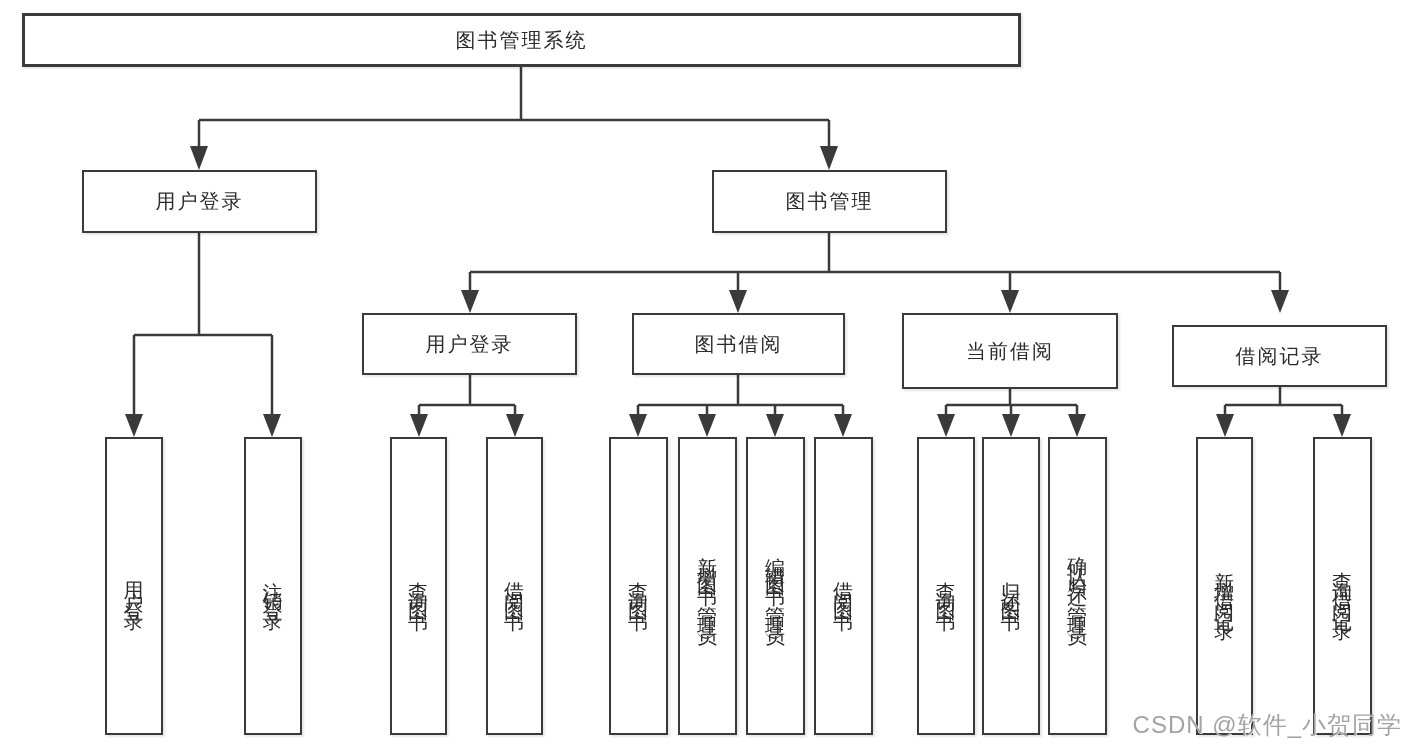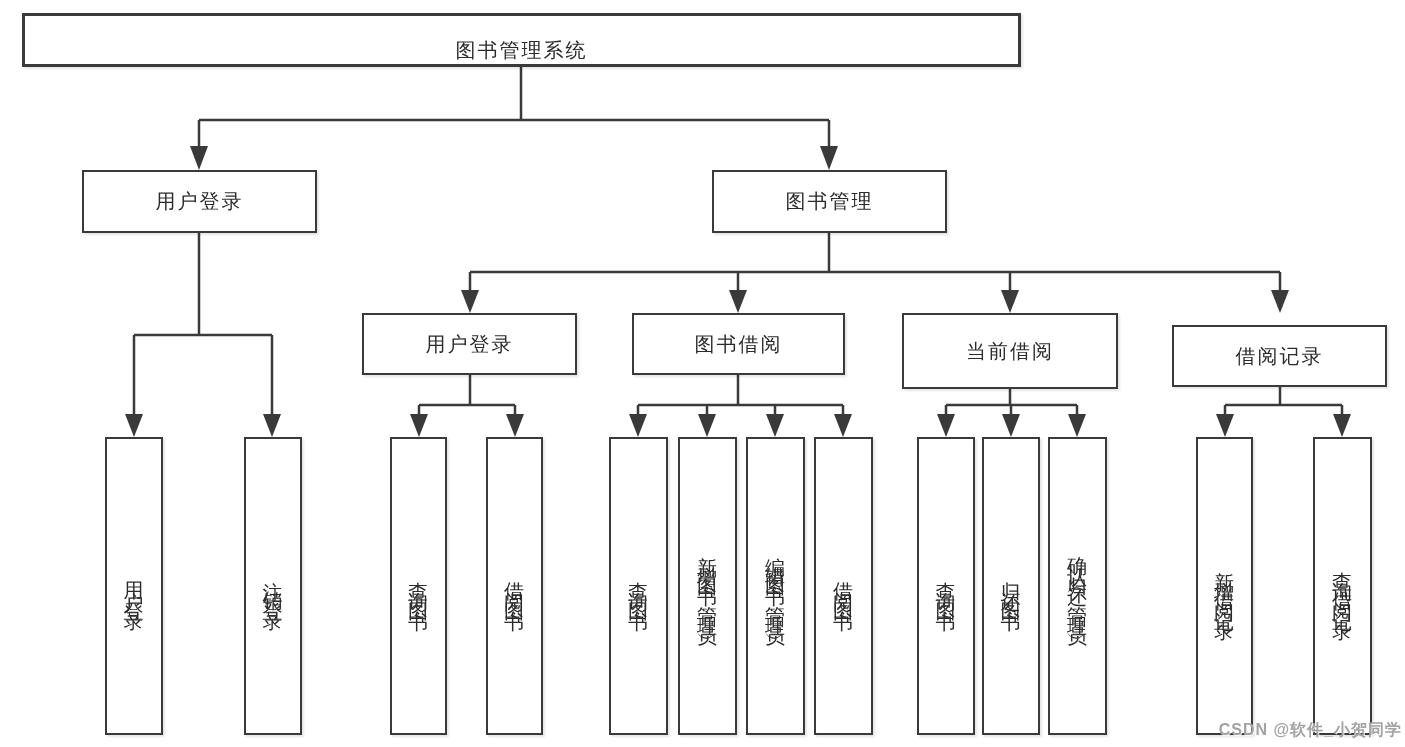--- a/index.html
+++ b/index.html
@@ -48,26 +48,25 @@
     fill:none;
   }
   #connectors polygon{
     fill:#3a3a3a;
     stroke:none;
   }
   .watermark{
     position:absolute;
     right:3px;
     bottom:6px;
-    font-size:16px;
+    font-size:24px;
     color:#a3a3a3;
     letter-spacing:1px;
     z-index:5;
     text-shadow:1px 1px 0 rgba(255,255,255,0.8);
-    font-weight:bold;
   }
 </style>
 </head>
 <body>
 
 <div id="canvas">
 
   <svg id="connectors" viewBox="0 0 1405 747" xmlns="http://www.w3.org/2000/svg">
 
     <path d="M521 67 V120 M199 120 H829 M199 120 V146 M829 120 V146"></path>
@@ -97,21 +96,21 @@
     <path d="M1010 375 V405 M946 405 H1077 M946 405 V414 M1011 405 V414 M1077 405 V414"></path>
     <polygon points="937,414 955,414 946,437"></polygon>
     <polygon points="1002,414 1020,414 1011,437"></polygon>
     <polygon points="1068,414 1086,414 1077,437"></polygon>
 
     <path d="M1280 375 V405 M1225 405 H1342 M1225 405 V414 M1342 405 V414"></path>
     <polygon points="1216,414 1234,414 1225,437"></polygon>
     <polygon points="1333,414 1351,414 1342,437"></polygon>
   </svg>
 
-  <div class="box root-box" style="left:22px;top:13px;width:999px;height:54px;align-items:flex-end;">
+  <div class="box root-box" style="left:22px;top:13px;width:999px;height:54px;">
     <span class="label">图书管理系统</span>
   </div>
 
   <div class="box" style="left:82px;top:170px;width:235px;height:63px;">
     <span class="label">用户登录</span>
   </div>
   <div class="box" style="left:712px;top:170px;width:235px;height:63px;align-items:center;">
     <span class="label">图书管理</span>
   </div>
 

